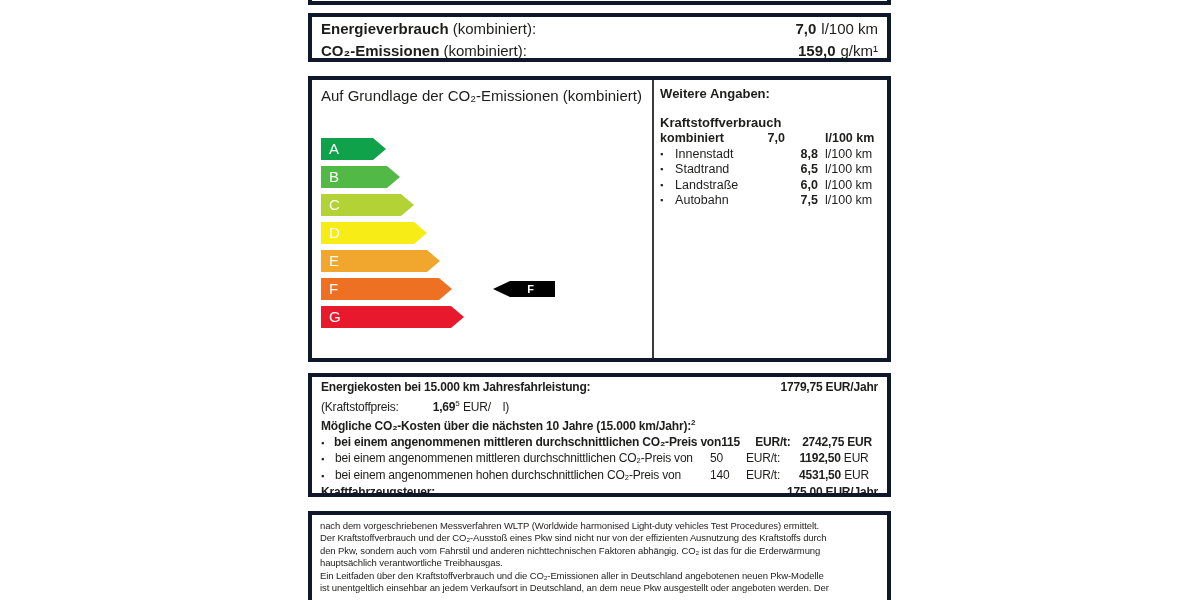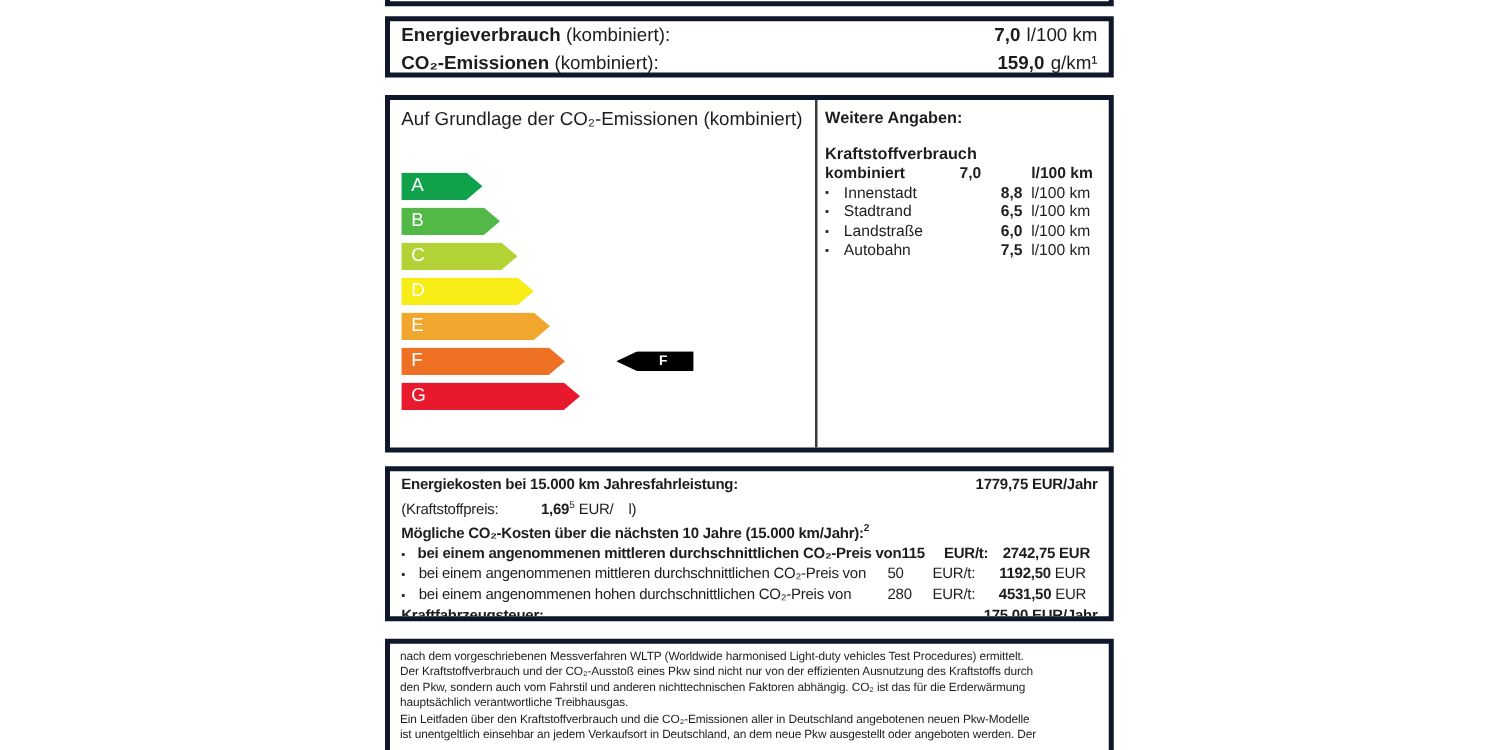--- a/index.html
+++ b/index.html
@@ -187,21 +187,21 @@
       <div class="cost-row">
         <span class="co2-bullet">▪</span>
         <span class="co2-text">bei einem angenommenen mittleren durchschnittlichen CO₂-Preis von</span>
         <span class="co2-price">50</span>
         <span class="co2-unit">EUR/t:</span>
         <span class="co2-amount"><span class="amt">1192,50</span><span>&nbsp;EUR</span></span>
       </div>
       <div class="cost-row">
         <span class="co2-bullet">▪</span>
         <span class="co2-text">bei einem angenommenen hohen durchschnittlichen CO₂-Preis von</span>
-        <span class="co2-price">280</span>
+        <span class="co2-price">140</span>
         <span class="co2-unit">EUR/t:</span>
         <span class="co2-amount"><span class="amt">4531,50</span><span>&nbsp;EUR</span></span>
       </div>
     </div>
   <div class="cost-row bold">
     <span>Kraftfahrzeugsteuer:</span>
     <span style="margin-left:auto">175,00 EUR/Jahr</span>
   </div>
 </div>
 

